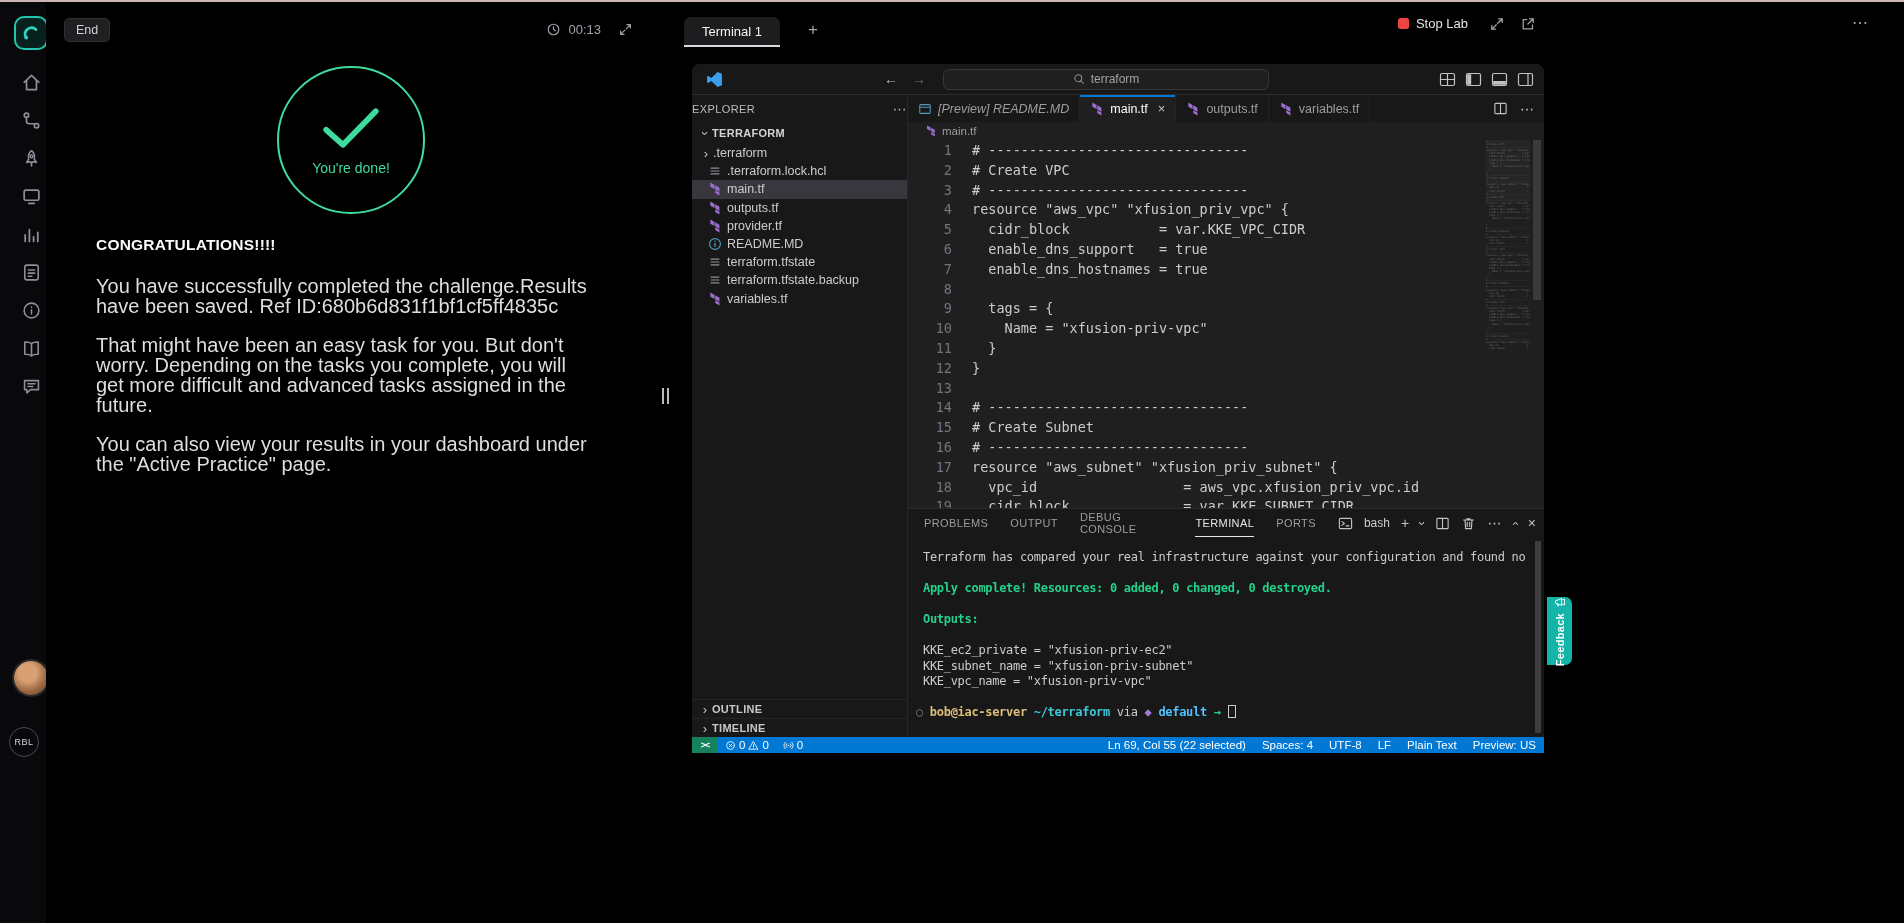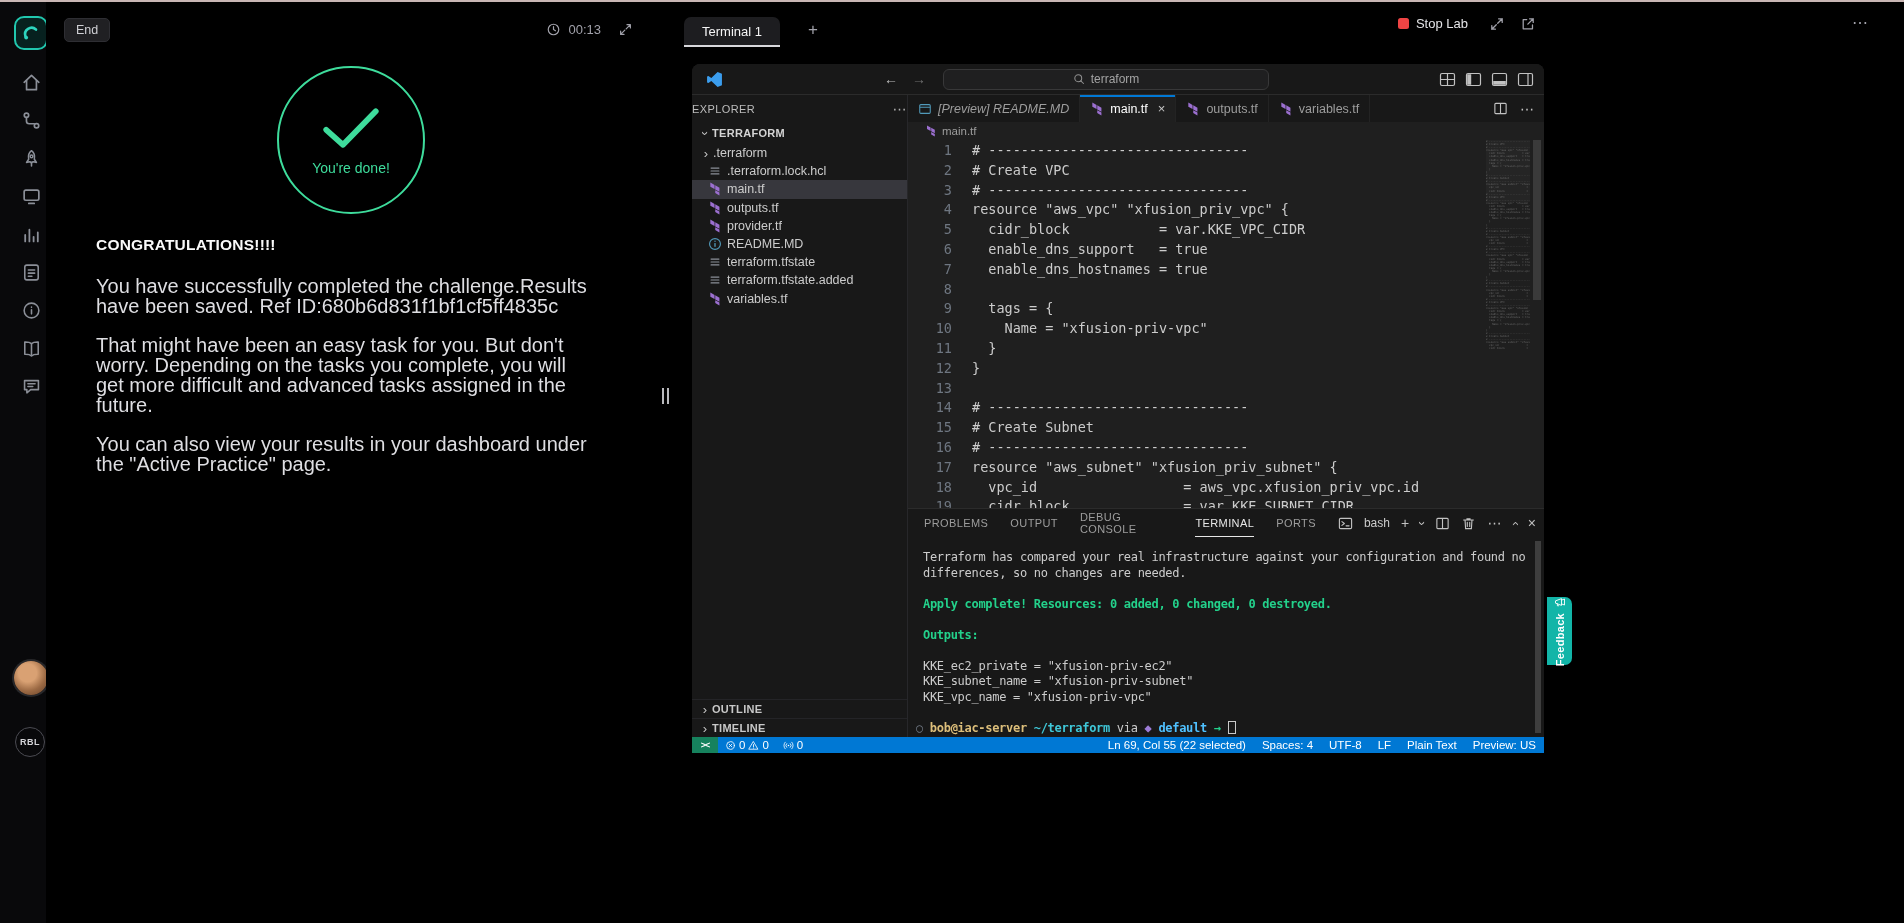--- a/index.html
+++ b/index.html
@@ -12,23 +12,23 @@
   .sidebar{position:absolute;left:0;top:0;width:62px;height:100%;background:#09090b;
            display:flex;flex-direction:column;align-items:center;padding-top:16px;box-sizing:border-box;}
   .logo{width:34px;height:34px;border-radius:10px;border:2px solid #21c7ae;background:#07211f;
         display:flex;align-items:center;justify-content:center;box-sizing:border-box;margin-bottom:22px;cursor:pointer;}
   .logo span{width:20px;height:20px;}
   #sb-icons{display:flex;flex-direction:column;gap:17px;}
   .sb-icon{width:21px;height:21px;color:#8b8f98;cursor:pointer;}
   .avatar{position:absolute;top:661px;left:14px;width:34px;height:34px;border-radius:50%;
           background:radial-gradient(circle at 40% 35%,#d9a173 0 30%,#9c6a44 60%,#5f3c26);
           box-shadow:0 0 0 2px #27272a;cursor:pointer;}
-  .rbl{position:absolute;top:727px;left:15px;width:30px;height:30px;border-radius:50%;border:1.5px solid #4b4b52;
+  .rbl{position:absolute;top:727px;left:9px;width:30px;height:30px;border-radius:50%;border:1.5px solid #4b4b52;
        display:flex;align-items:center;justify-content:center;font-size:9px;letter-spacing:.5px;color:#d4d4d8;
-       box-sizing:border-box;cursor:pointer;font-weight:bold;}
+       box-sizing:border-box;cursor:pointer;}
 
   
   .lesson{position:absolute;left:46px;top:0;width:595px;height:100%;background:#000;}
   .end-btn{position:absolute;left:18px;top:18px;background:#202023;border:1px solid #2e2e33;color:#cfcfd4;
            font-size:12.5px;padding:4px 11px;border-radius:5px;font-family:inherit;cursor:pointer;}
   .timer-row{position:absolute;top:22px;right:8px;display:flex;align-items:center;gap:7px;color:#a1a1aa;font-size:13px;}
   .ic15{width:15px;height:15px;color:#a1a1aa;}
   .ml8{margin-left:10px;cursor:pointer;}
   .done-circle{position:absolute;left:231px;top:66px;width:148px;height:148px;border-radius:50%;
                border:2px solid #3edc9c;display:flex;flex-direction:column;align-items:center;justify-content:center;gap:9px;box-sizing:border-box;}
@@ -398,21 +398,21 @@
               </svg>
             </span>
             <span>terraform.tfstate</span>
           </div>
           <div class="file-row">
             <span class="f-icon">
               <svg viewBox="0 0 16 16" fill="none" stroke="#8a8f98" stroke-width="1.3" stroke-linecap="round">
                 <path d="M3.5 4.7h9M3.5 8h9M3.5 11.3h9"></path>
               </svg>
             </span>
-            <span>terraform.tfstate.added</span>
+            <span>terraform.tfstate.backup</span>
           </div>
           <div class="file-row">
             <span class="f-icon">
               <svg viewBox="0 0 13 18" fill="#9b6fd0">
                 <path d="M0.5 0.8 5.9 3.8 5.9 9 0.5 6 Z"></path>
                 <path d="M6.8 4.3 12.2 7.3 12.2 12.5 6.8 9.5 Z"></path>
                 <path d="M6.8 10.6 12.2 13.6 12.2 17.2 6.8 14.2 Z"></path>
               </svg>
             </span>
             <span>variables.tf</span>
@@ -691,21 +691,20 @@
                   <path d="M2.8 4.3h10.4M6.4 4.3V3h3.2v1.3M4.3 4.3l.6 9.2h6.2l.6-9.2M6.7 6.8v4.4M9.3 6.8v4.4"></path>
                 </svg>
               </span>
             <span class="pa-sym">⋯</span>
             <span class="chev-u">›</span>
             <span class="pa-sym">×</span>
           </div>
         </div>
         <div class="terminal" id="terminal">
             <div class="t-line">Terraform has compared your real infrastructure against your configuration and found no</div>
-            <div class="t-line">differences, so no changes are needed.</div>
             <div class="t-line"> </div>
             <div class="t-line t-green">Apply complete! Resources: 0 added, 0 changed, 0 destroyed.</div>
             <div class="t-line"> </div>
             <div class="t-line t-green">Outputs:</div>
             <div class="t-line"> </div>
             <div class="t-line">KKE_ec2_private = "xfusion-priv-ec2"</div>
             <div class="t-line">KKE_subnet_name = "xfusion-priv-subnet"</div>
             <div class="t-line">KKE_vpc_name = "xfusion-priv-vpc"</div>
             <div class="t-line"> </div>
             <div class="t-line t-prompt"><span style="color: rgb(110, 118, 129);">○ </span><span style="color: rgb(220, 190, 122); font-weight: 700;">bob@iac-server</span><span style="color: rgb(204, 204, 204);"> </span><span style="color: rgb(63, 199, 216); font-weight: 700;">~/terraform</span><span style="color: rgb(204, 204, 204);"> via </span><span style="color: rgb(157, 124, 216); font-weight: 700;">◆ </span><span style="color: rgb(79, 193, 255); font-weight: 700;">default</span><span style="color: rgb(35, 209, 139); font-weight: 700;"> →</span><span class="cursor"></span></div>

